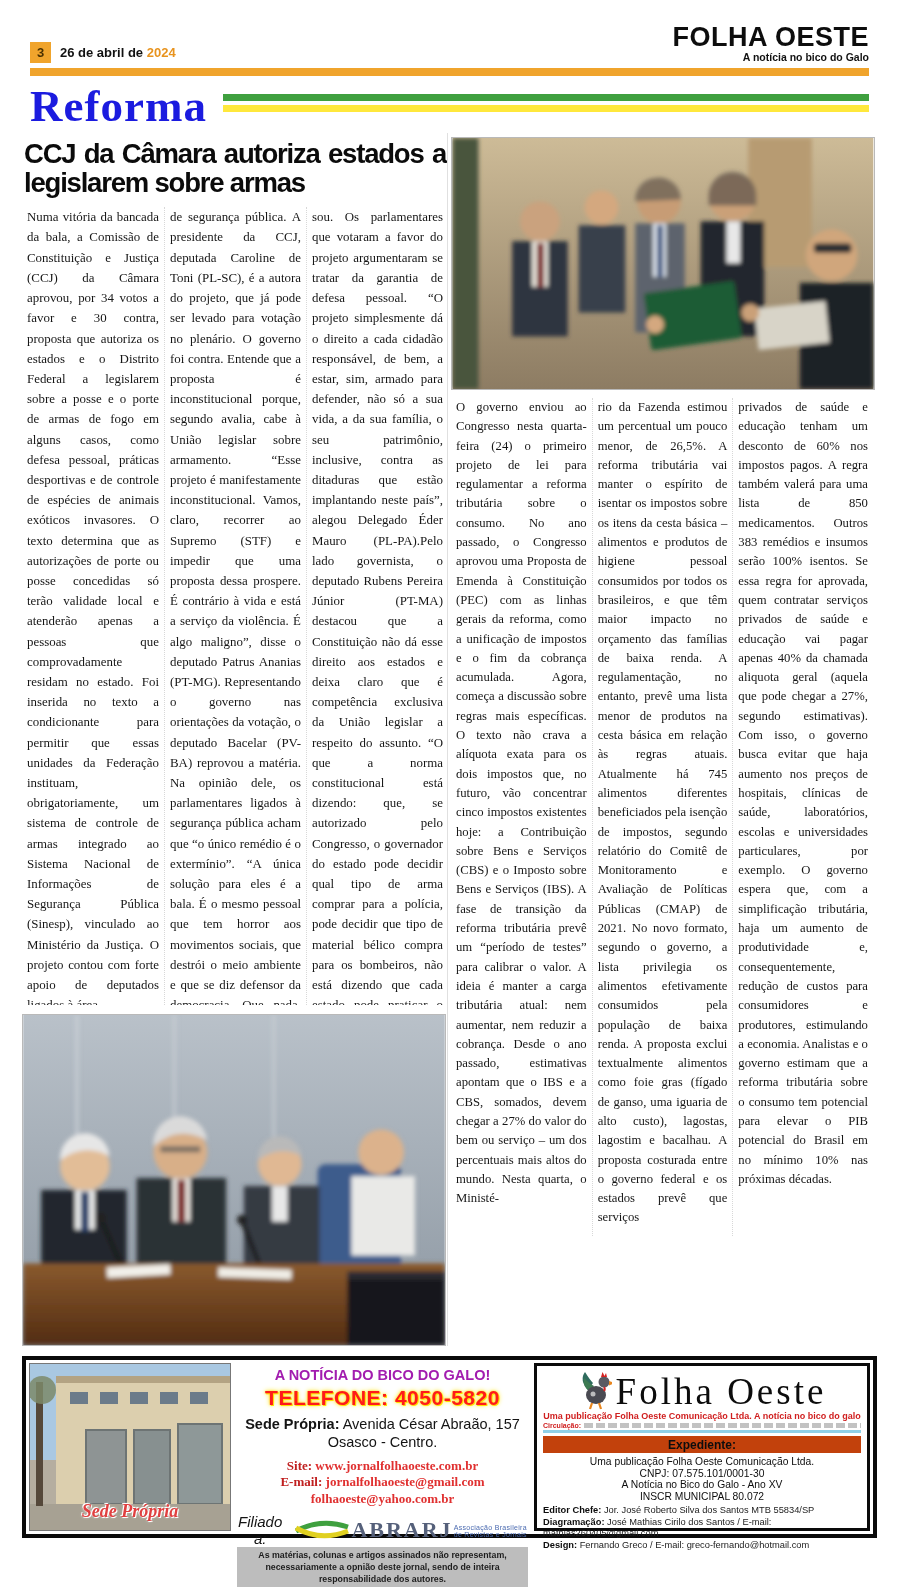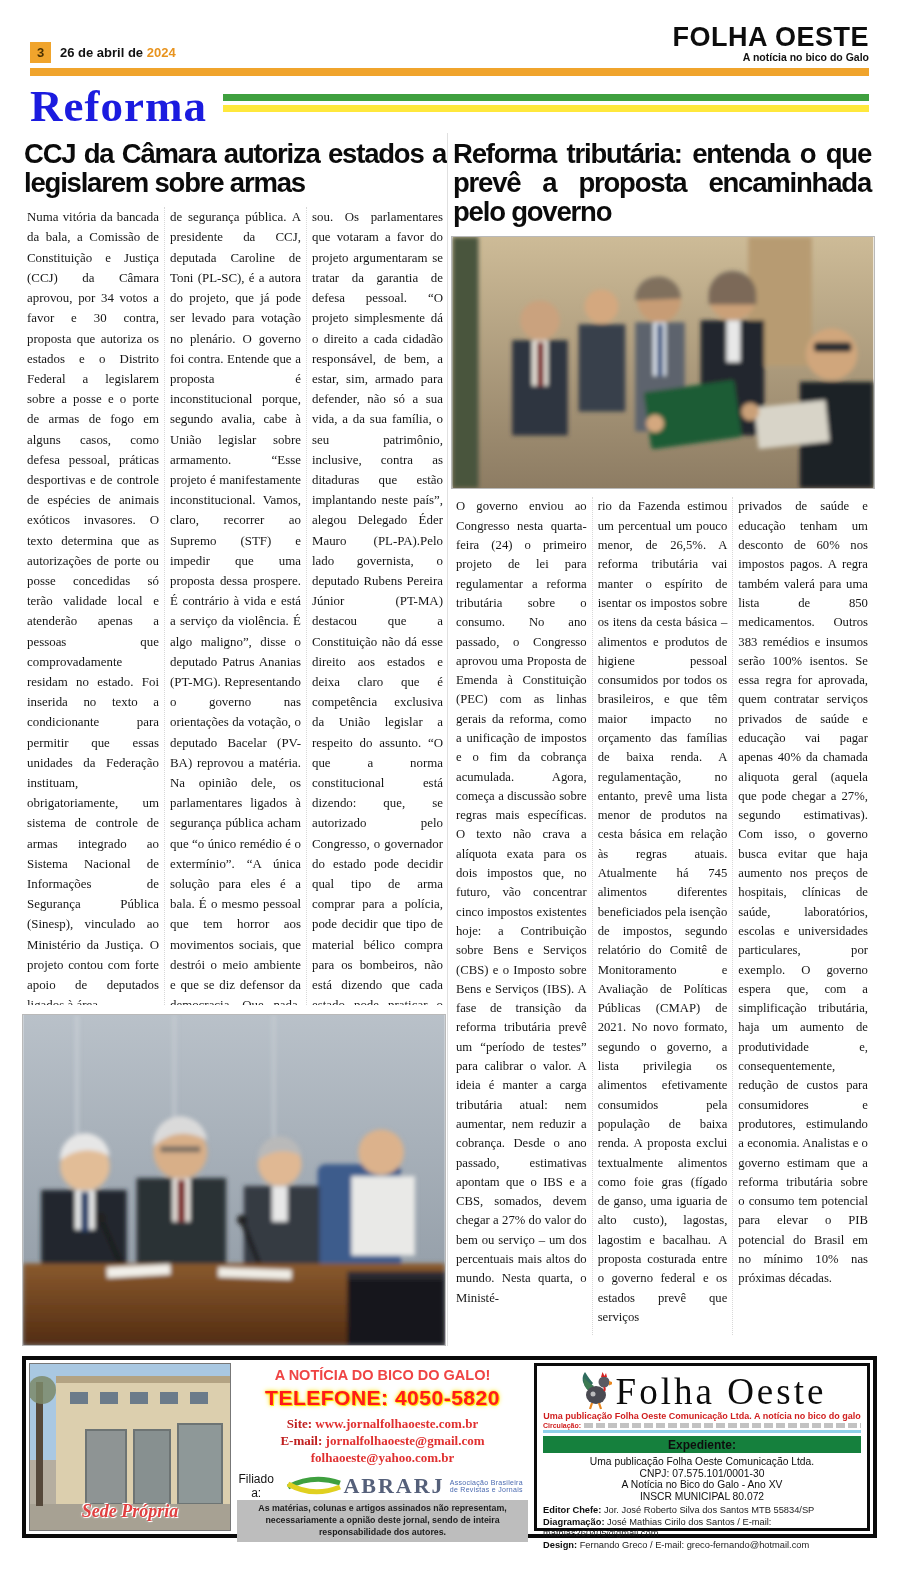--- a/index.html
+++ b/index.html
@@ -47,47 +47,47 @@
   .right-fig{ margin:4px 0 8px 0; }
   
   .footer-box{ display:flex; border:4px solid #0a0a0a; margin-top:10px; height:182px; padding:3px; gap:6px; background:#fff; }
   .bphoto{ width:202px; position:relative; border:1px solid #777; overflow:hidden; flex:none; }
   .bcaption{
     position:absolute; bottom:8px; left:0; right:0; text-align:center;
     font:bold italic 18px "Liberation Serif", serif; color:#e04040;
     text-shadow:0 0 3px #fff,1px 1px 0 #fff,-1px -1px 0 #fff;
   }
   .fmid{ flex:1; text-align:center; font-family:"Liberation Sans", sans-serif; padding-top:4px; display:flex; flex-direction:column; }
-  .slogan{ font-weight:bold; font-size:14.5px; color:#ef4444; }
+  .slogan{ font-weight:bold; font-size:14.5px; color:#a21caf; }
   .phone{
     font-weight:800; font-size:21px; letter-spacing:.5px; color:#ff1a1a; margin-top:3px;
     text-shadow:0 0 5px #ffe400, 0 0 2px #ffd700, 1px 1px 0 #ffe400;
   }
   .addr{ font-size:14.5px; margin-top:5px; line-height:1.25; color:#141414; }
   .addr b{ font-weight:bold; }
   .links{ margin-top:6px; font-weight:bold; font-size:13px; line-height:1.3; color:#e03030;font-family:Liberation Serif, serif; }
   .links .lab{ color:#c02020; }
   .filiado{ display:flex; align-items:center; justify-content:center; gap:10px; margin-top:5px; }
-  .filiado-lab{ font-size:12px; color:#141414; }
+  .filiado-lab{ font-size:15px; color:#141414;font-style:italic; }
   .abrarj{ display:flex; flex-direction:row; align-items:center; line-height:1; }
   .abrarj-row{ display:flex; align-items:center; }
   .abrarj-name{ font-family:"Liberation Serif", serif; font-weight:bold; font-size:22px; letter-spacing:2px; color:#55607a; }
   .abrarj-sub{ font-size:7px; color:#4a6ab0; margin-top:1px; letter-spacing:.3px; }
   .disclaimer{
     background:#bdbdbd; color:#1d1d1d; font:bold 8.8px/1.35 "Liberation Sans", sans-serif;
     padding:3px 8px; margin-top:auto; margin-bottom:1px;
   }
   .flogo-box{ width:336px; flex:none; border:3px solid #0a0a0a; padding:2px 6px; font-family:"Liberation Sans", sans-serif; display:flex; flex-direction:column; }
   .flogo-row{ display:flex; align-items:flex-end; justify-content:center; gap:4px; }
   .flogo-name{ font-family:"Liberation Serif", serif; font-size:37px; line-height:1; letter-spacing:3px; color:#0c0c0c; white-space:nowrap; }
   .flogo-sub{ color:#d02020; font-weight:bold; font-size:9px; text-align:center; margin-top:1px; }
   .circ{ display:flex; align-items:center; gap:3px; border-bottom:3px solid #8fd0e8; padding-bottom:1px; margin-top:1px; }
   .circ-lab{ color:#d02020; font-weight:bold; font-size:7px; flex:none; }
   .circ-cities{ height:5px; flex:1; background:repeating-linear-gradient(90deg,#9a9a9a 0 9px,transparent 9px 12px); opacity:.6; }
-  .exped-bar{ background:#15803d; color:#0d0d0d; font-weight:bold; font-size:12px; text-align:center; padding:1.5px 0; margin-top:3px; }
+  .exped-bar{ background:#c2410c; color:#0d0d0d; font-weight:bold; font-size:12px; text-align:center; padding:1.5px 0; margin-top:3px; }
   .exped-lines{ text-align:center; font-weight:normal; font-size:10.3px; line-height:11.5px; margin-top:3px; color:#0d0d0d; }
   .staff{ margin-top:3px; font-size:9.3px; line-height:11.5px; text-align:left; color:#222; }
   .staff b{ color:#0d0d0d; }
 </style>
 </head>
 <body>
 
 <div class="page">
 
   <div class="hdr">
@@ -169,21 +169,20 @@
             <rect x="84" y="252" width="64" height="11" fill="#f2f0ea" transform="rotate(-3 116 257)"></rect>
             <rect x="196" y="255" width="74" height="10" fill="#efede6" transform="rotate(2 233 260)"></rect>
             <rect x="326" y="258" width="98" height="74" fill="#15161a"></rect>
             <rect x="326" y="258" width="98" height="8" fill="#2a2c33"></rect>
           </g>
         </svg>
       </figure>
     </article>
 
     <article class="article">
-      <h2 class="headline">Reforma tributária: entenda o que prevê a proposta encaminhada pelo governo</h2>
       <figure class="right-fig">
         <svg class="photo" width="424" height="253" viewBox="0 0 424 253">
           <defs>
             <linearGradient id="rgbg" x1="0" y1="0" x2="0" y2="1">
               <stop offset="0" stop-color="#cdbb97"></stop>
                 <stop offset="1" stop-color="#8d7c63"></stop>
             </linearGradient>
             <filter id="blur3">
                 <feGaussianBlur stdDeviation="2.4"></feGaussianBlur>
               </filter>
@@ -245,20 +244,25 @@
         <rect x="0" y="140" width="200" height="34" fill="#a7a193"></rect>
         <rect x="6" y="18" width="7" height="124" fill="#55483a"></rect>
         <circle cx="12" cy="26" r="14" fill="#7d8a6a" opacity=".85"></circle>
       </svg>
       <div class="bcaption">Sede Própria</div>
     </div>
 
     <div class="fmid">
       <div class="slogan">A NOTÍCIA DO BICO DO GALO!</div>
       <div class="phone">TELEFONE: 4050-5820</div>
+      <div class="addr">
+        <b>Sede Própria:</b>
+        <span>Avenida César Abraão, 157</span><br>
+        <span>Osasco - Centro.</span>
+      </div>
       <div class="links">
         <span class="lab">Site:</span>
         <span>www.jornalfolhaoeste.com.br</span><br>
         <span class="lab">E-mail:</span>
         <span>jornalfolhaoeste@gmail.com</span><br>
         <span>folhaoeste@yahoo.com.br</span>
       </div>
       <div class="filiado">
         <span class="filiado-lab">Filiado a:</span>
         <span class="abrarj">

